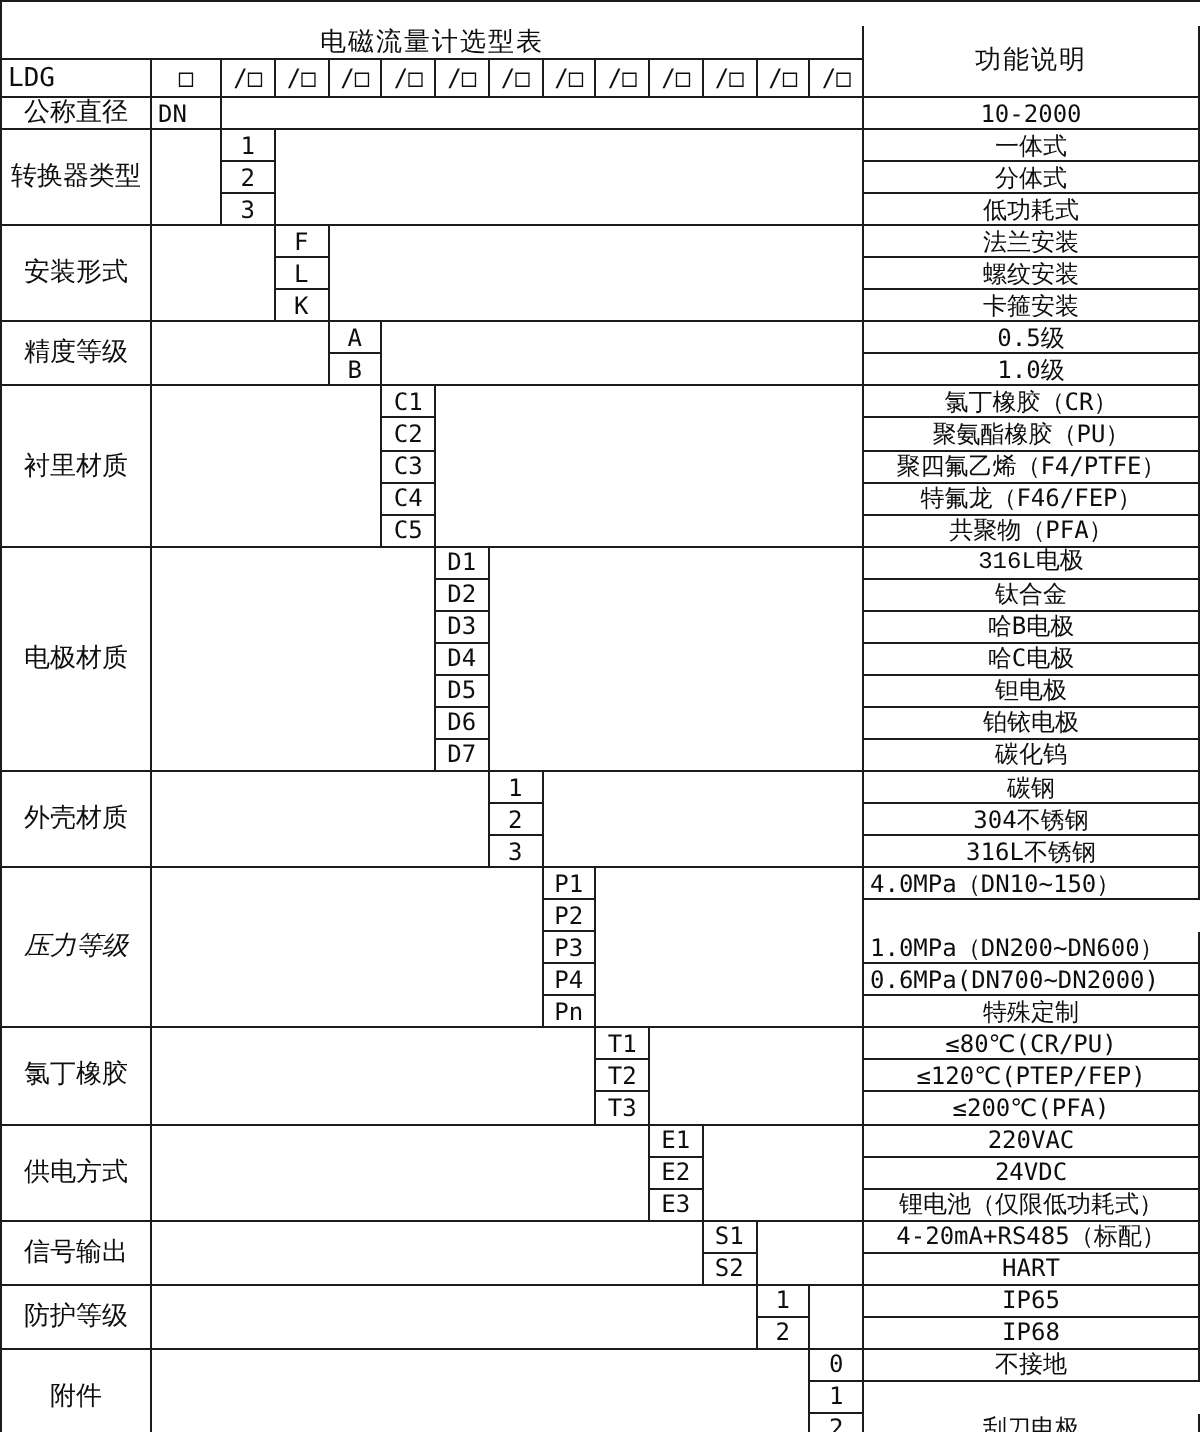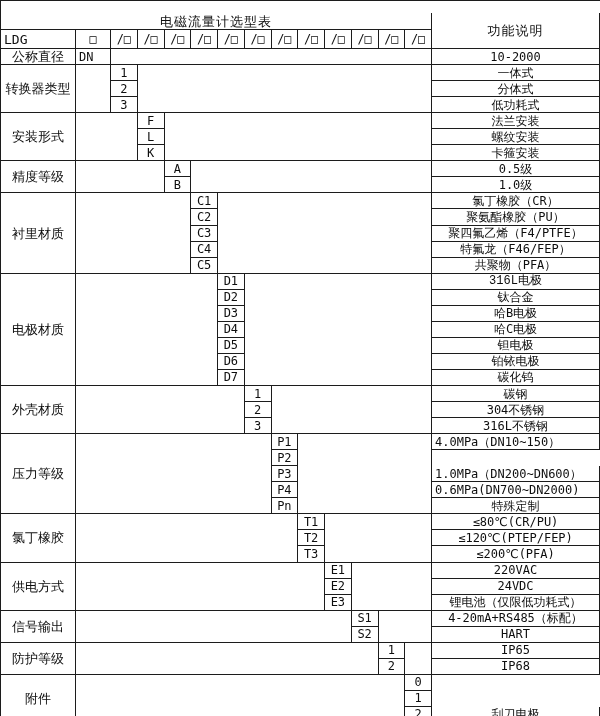--- a/index.html
+++ b/index.html
@@ -113,21 +113,21 @@
       <div class="cell gap" style="grid-area: 17 / 8 / 24 / 15;"></div>
       <div class="cell lbl" style="grid-area: 24 / 1 / 27 / 2;">外壳材质</div>
       <div class="cell gap" style="grid-area: 24 / 2 / 27 / 8;"></div>
       <div class="cell" style="grid-area: 24 / 8 / 25 / 9;">1</div>
       <div class="cell" style="grid-area: 24 / 15 / 25 / 16;">碳钢</div>
       <div class="cell" style="grid-area: 25 / 8 / 26 / 9;">2</div>
       <div class="cell" style="grid-area: 25 / 15 / 26 / 16;">304不锈钢</div>
       <div class="cell" style="grid-area: 26 / 8 / 27 / 9;">3</div>
       <div class="cell" style="grid-area: 26 / 15 / 27 / 16;">316L不锈钢</div>
       <div class="cell gap" style="grid-area: 24 / 9 / 27 / 15;"></div>
-      <div class="cell lbl" style="grid-area: 27 / 1 / 32 / 2;">压力等级</div>
+      <div class="cell lbl" style="grid-area: 27 / 1 / 32 / 2; font-style: italic;">压力等级</div>
       <div class="cell gap" style="grid-area: 27 / 2 / 32 / 9;"></div>
       <div class="cell" style="grid-area: 27 / 9 / 28 / 10;">P1</div>
       <div class="cell left" style="grid-area: 27 / 15 / 28 / 16;">4.0MPa（DN10~150）</div>
       <div class="cell" style="grid-area: 28 / 9 / 29 / 10;">P2</div>
       <div class="cell" style="grid-area: 29 / 9 / 30 / 10;">P3</div>
       <div class="cell left" style="grid-area: 29 / 15 / 30 / 16;">1.0MPa（DN200~DN600）</div>
       <div class="cell" style="grid-area: 30 / 9 / 31 / 10;">P4</div>
       <div class="cell left" style="grid-area: 30 / 15 / 31 / 16;">0.6MPa(DN700~DN2000)</div>
       <div class="cell" style="grid-area: 31 / 9 / 32 / 10;">Pn</div>
       <div class="cell" style="grid-area: 31 / 15 / 32 / 16;">特殊定制</div>
@@ -160,19 +160,20 @@
       <div class="cell lbl" style="grid-area: 40 / 1 / 42 / 2;">防护等级</div>
       <div class="cell gap" style="grid-area: 40 / 2 / 42 / 13;"></div>
       <div class="cell" style="grid-area: 40 / 13 / 41 / 14;">1</div>
       <div class="cell" style="grid-area: 40 / 15 / 41 / 16;">IP65</div>
       <div class="cell" style="grid-area: 41 / 13 / 42 / 14;">2</div>
       <div class="cell" style="grid-area: 41 / 15 / 42 / 16;">IP68</div>
       <div class="cell gap" style="grid-area: 40 / 14 / 42 / 15;"></div>
       <div class="cell lbl" style="grid-area: 42 / 1 / 45 / 2;">附件</div>
       <div class="cell gap" style="grid-area: 42 / 2 / 45 / 14;"></div>
       <div class="cell" style="grid-area: 42 / 14 / 43 / 15;">0</div>
+      <div class="cell" style="grid-area: 42 / 15 / 43 / 16;">不接地</div>
       <div class="cell" style="grid-area: 43 / 14 / 44 / 15;">1</div>
       <div class="cell" style="grid-area: 44 / 14 / 45 / 15;">2</div>
       <div class="cell" style="grid-area: 44 / 15 / 45 / 16;">刮刀电极</div>
       <div class="cell nobottom" style="grid-area: 45 / 1 / 46 / 3;"></div>
       <div class="cell nobottom strip-ticks" style="grid-area: 45 / 3 / 46 / 16;"></div>
     </div>
 </div>
 
 </body></html>

